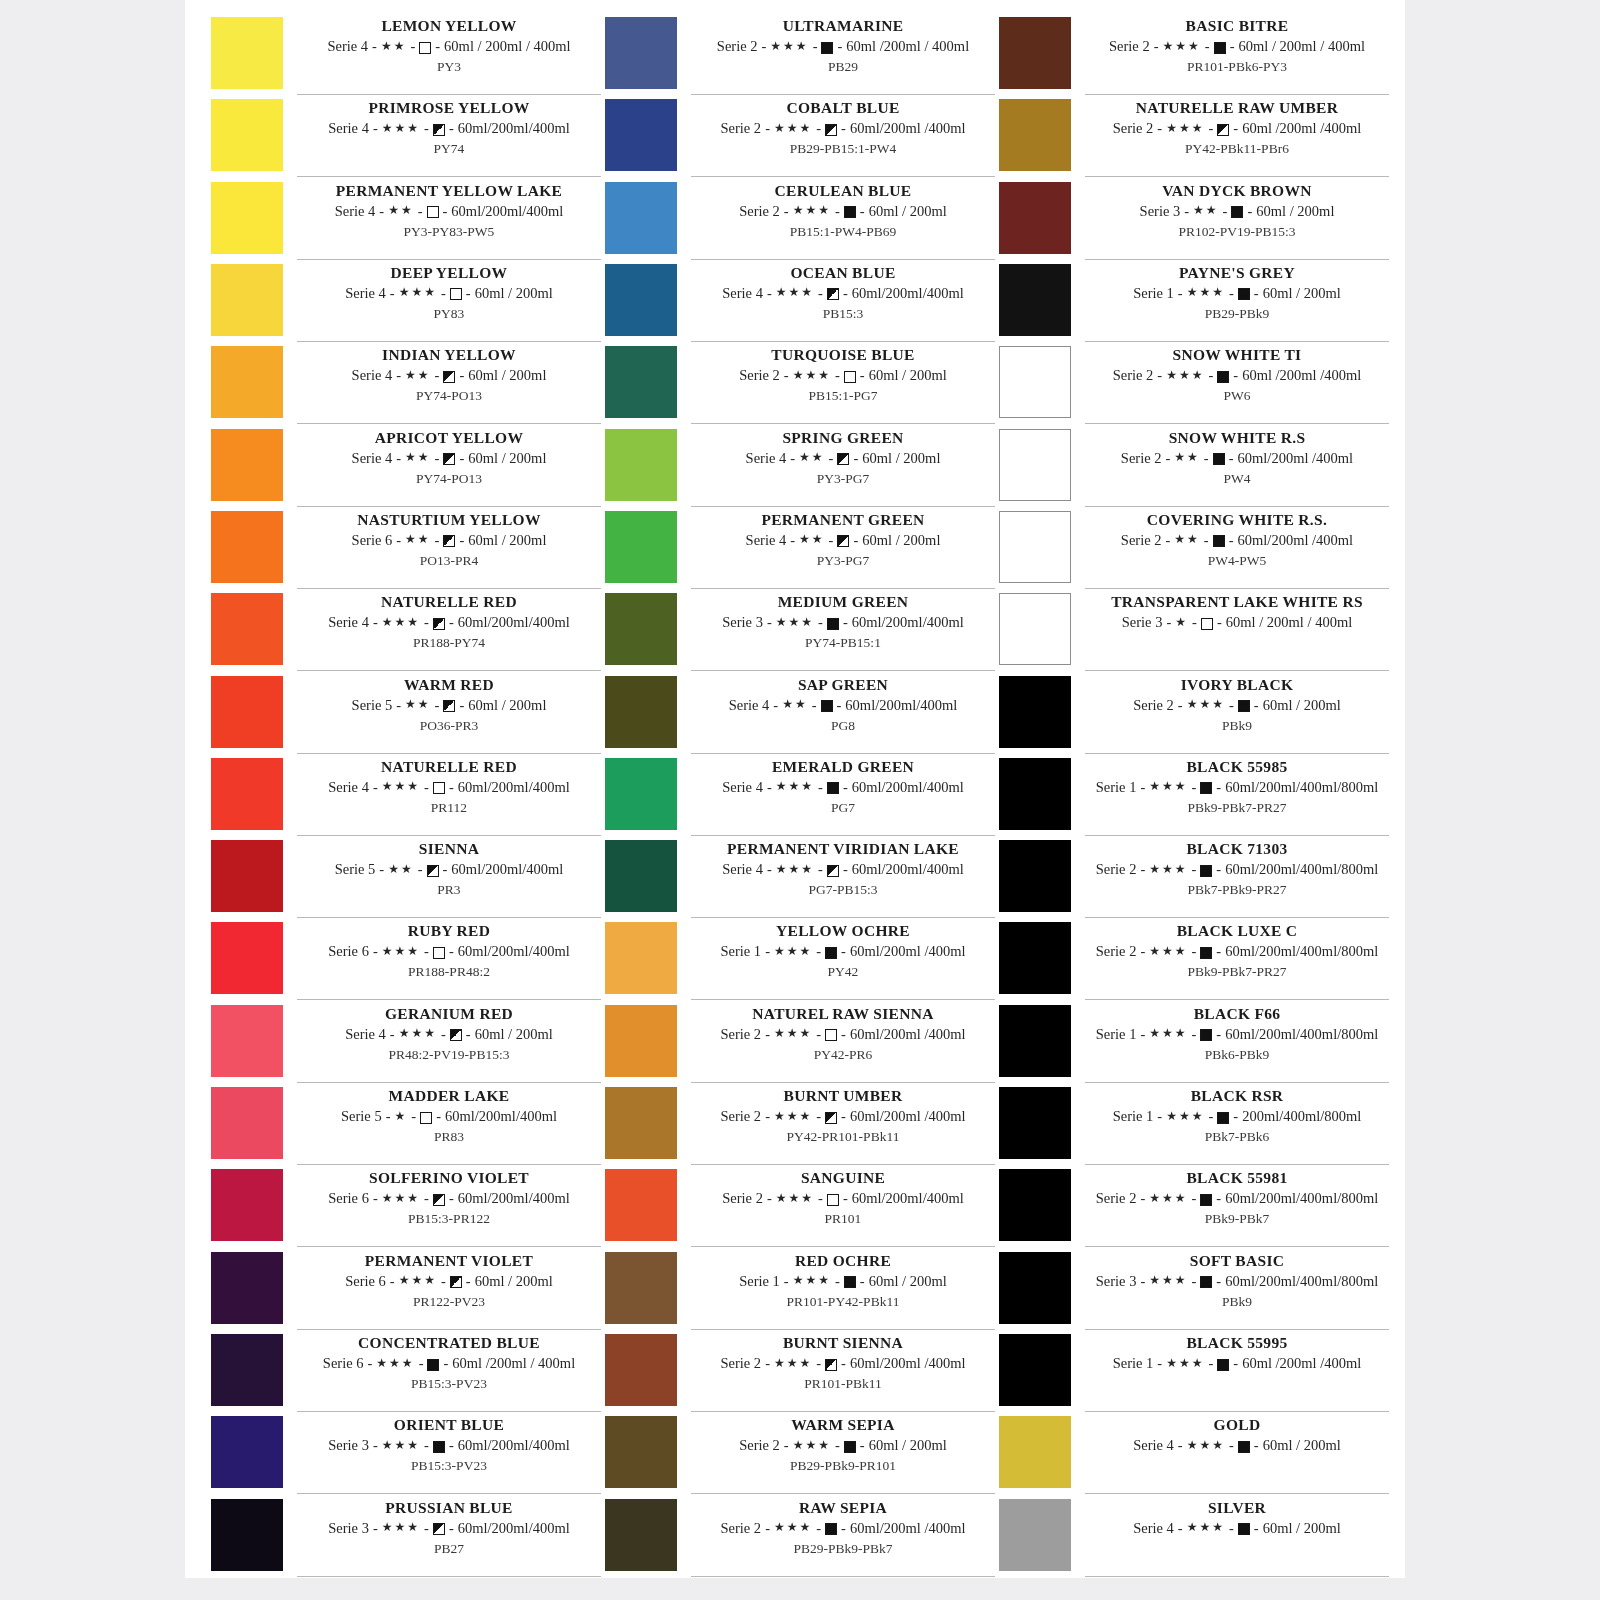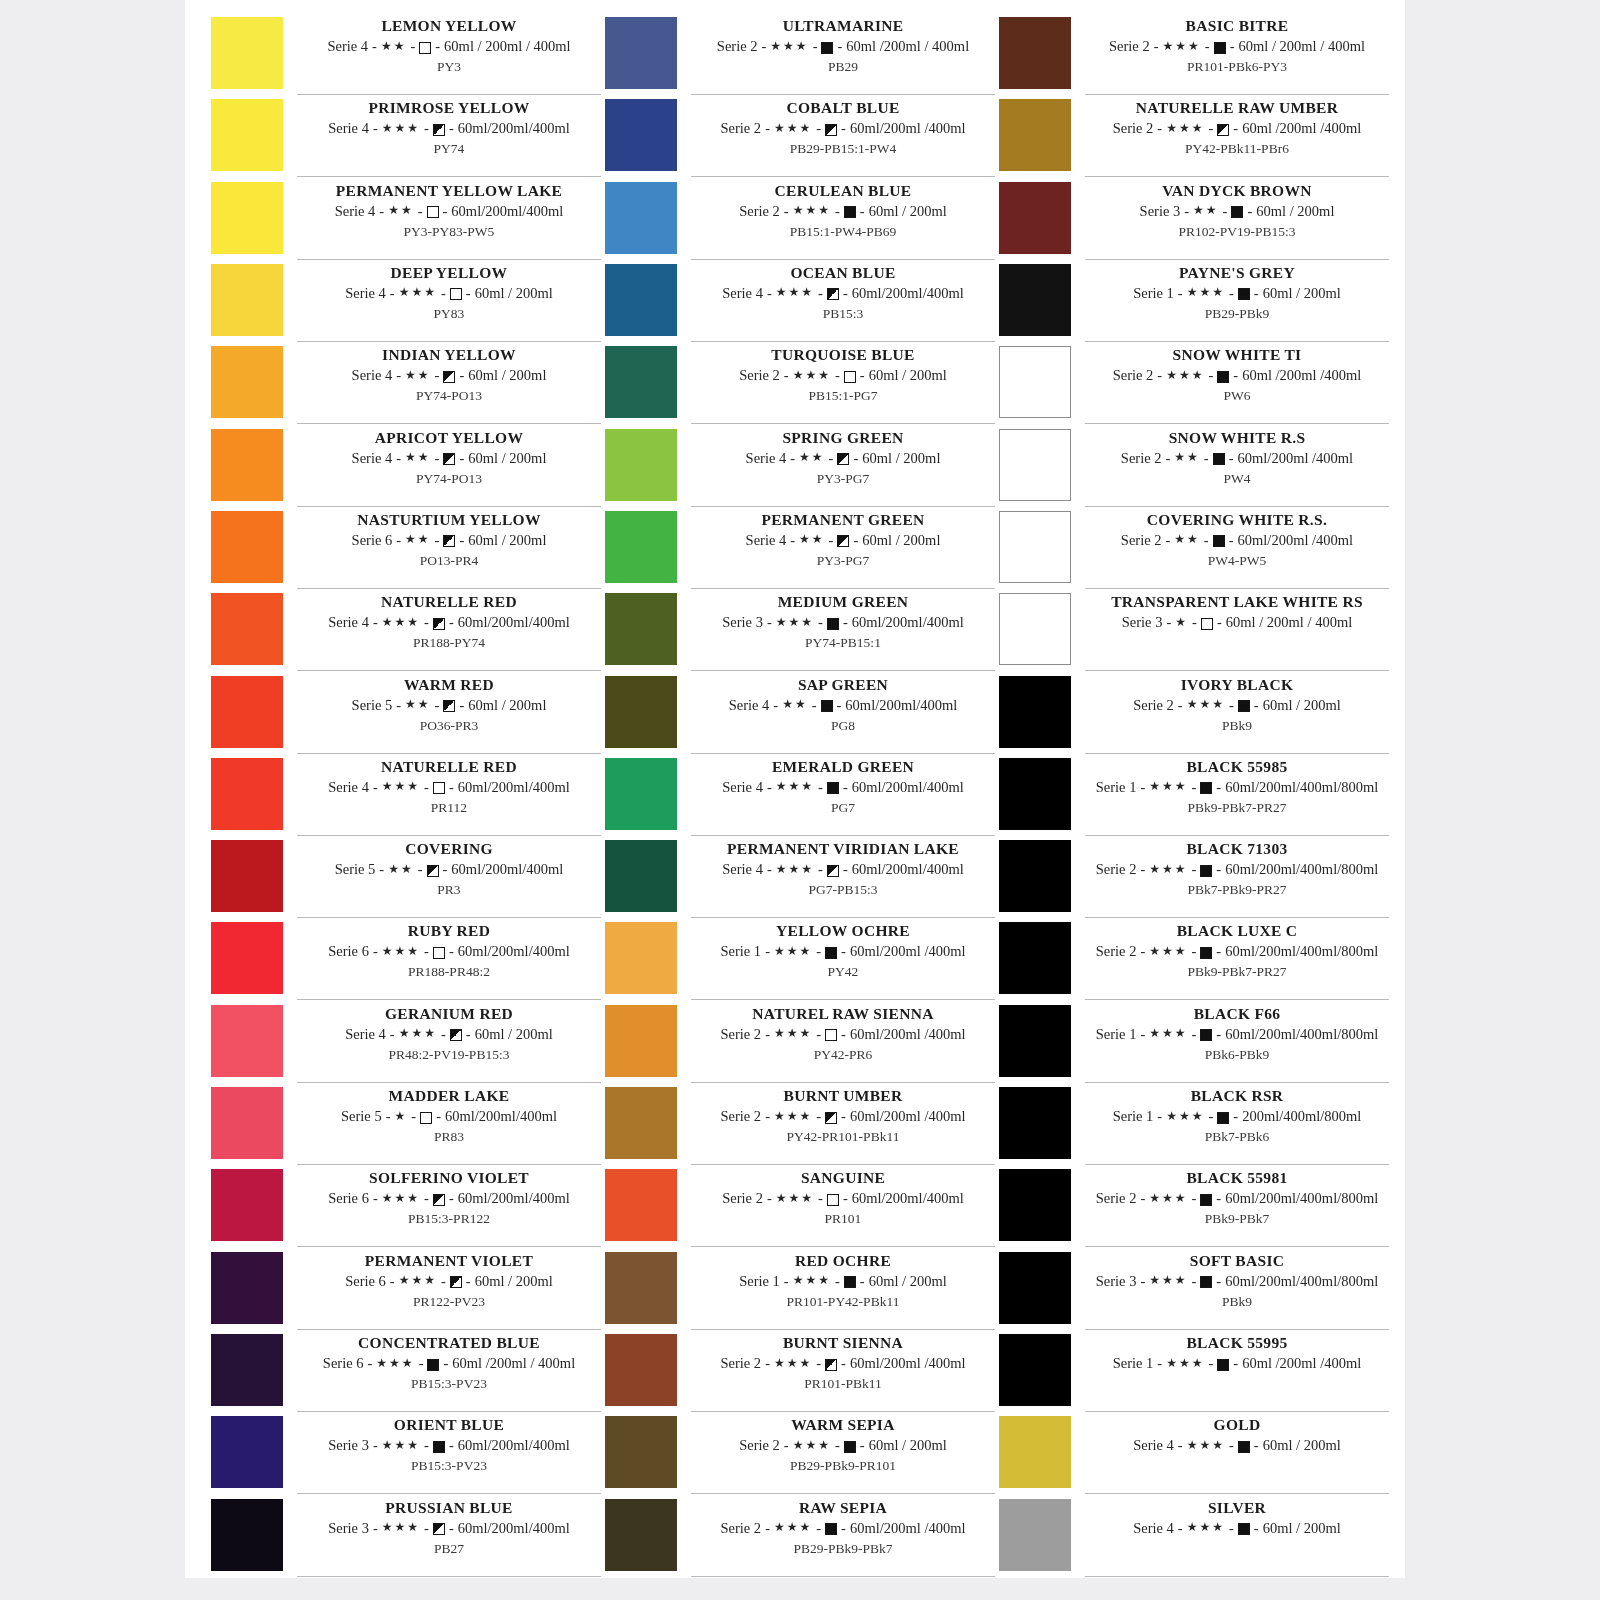--- a/index.html
+++ b/index.html
@@ -187,21 +187,21 @@
           <div class="swatch" style="background: rgb(238, 58, 42);"></div>
           <div class="info">
             <div class="name">NATURELLE RED</div>
             <div class="spec"><span class="seg">Serie 4</span>-<span class="stars">★★★</span>-<span class="op empty"></span>-<span class="seg">60ml/200ml/400ml</span></div>
             <div class="pigment">PR112</div>
           </div>
         </div>
         <div class="swatch-row">
           <div class="swatch" style="background: rgb(185, 26, 31);"></div>
           <div class="info">
-            <div class="name">COVERING</div>
+            <div class="name">SIENNA</div>
             <div class="spec"><span class="seg">Serie 5</span>-<span class="stars">★★</span>-<span class="op half"></span>-<span class="seg">60ml/200ml/400ml</span></div>
             <div class="pigment">PR3</div>
           </div>
         </div>
         <div class="swatch-row">
           <div class="swatch" style="background: rgb(238, 41, 50);"></div>
           <div class="info">
             <div class="name">RUBY RED</div>
             <div class="spec"><span class="seg">Serie 6</span>-<span class="stars">★★★</span>-<span class="op empty"></span>-<span class="seg">60ml/200ml/400ml</span></div>
             <div class="pigment">PR188-PR48:2</div>

